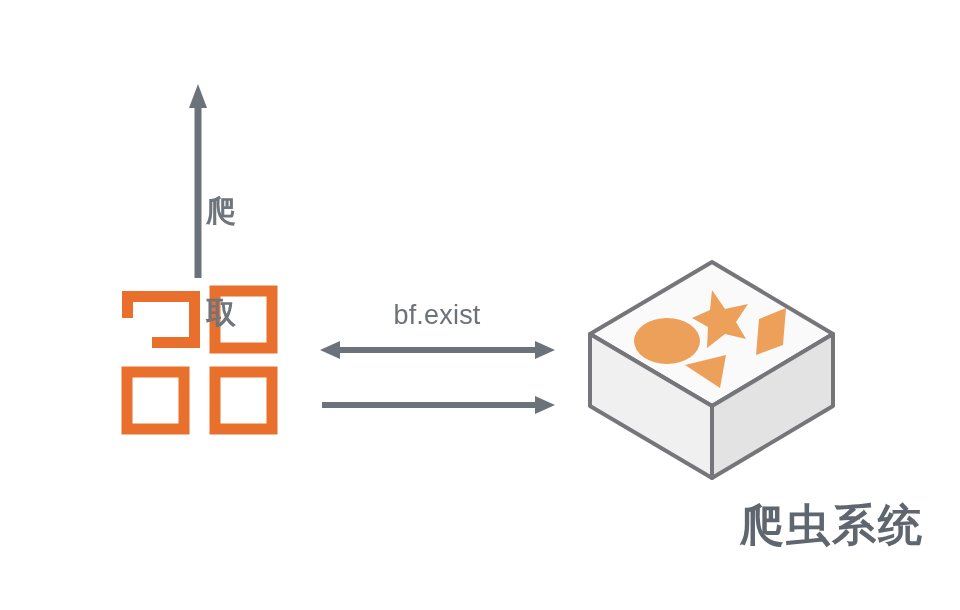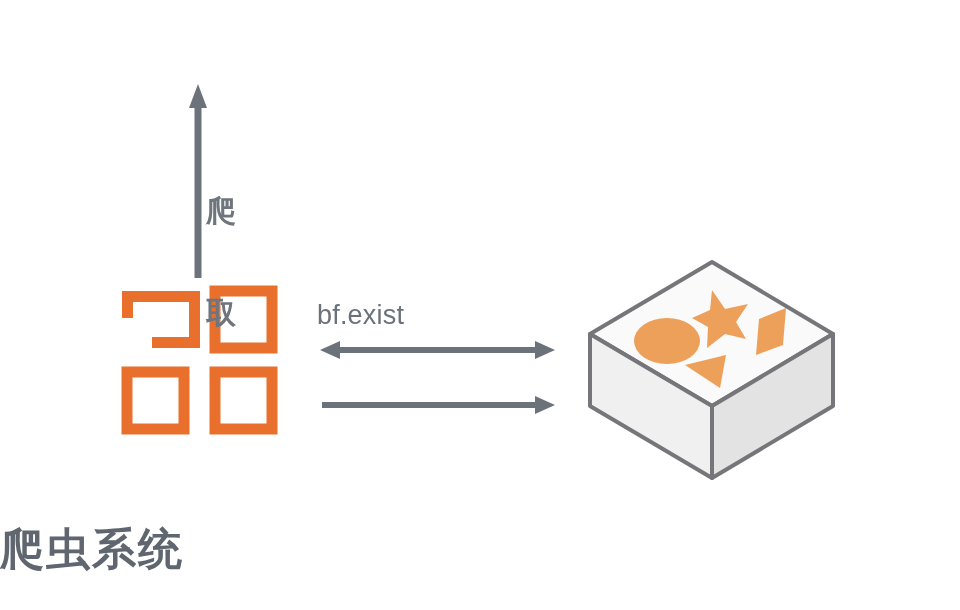--- a/index.html
+++ b/index.html
@@ -27,21 +27,21 @@
   
   .label {
     position: absolute;
     color: #6c727a;
     white-space: pre;
     user-select: none;
   }
   .op-label {
     font-size: 27px;
     letter-spacing: 0.2px;
-    text-align: left;
+    text-align: center;
     width: 240px;
     color: #6c727a;
   }
   #label-bf-exist { left: 317px; top: 300px; }
   #label-bf-add   { left: 317px; top: 366px; }
 
   #label-crawl {
     left: 206px;
     top: 126px;
     font-size: 30px;
@@ -49,26 +49,25 @@
     line-height: 34px;
     width: 36px;
     color: #6f757d;
   }
   #label-crawl span { display: block; }
 
   #label-title {
     left: 0px;
     top: 496px;
     width: 924px;
-    text-align: left;
+    text-align: right;
     font-size: 44px;
     font-weight: 700;
     letter-spacing: 2px;
     color: #5f666f;
-    margin-top: 24px;
   }
 </style>
 </head>
 <body>
 
 <div id="canvas">
 
   <svg class="svg-layer" viewBox="0 0 960 610" xmlns="http://www.w3.org/2000/svg">
 
     <g>

